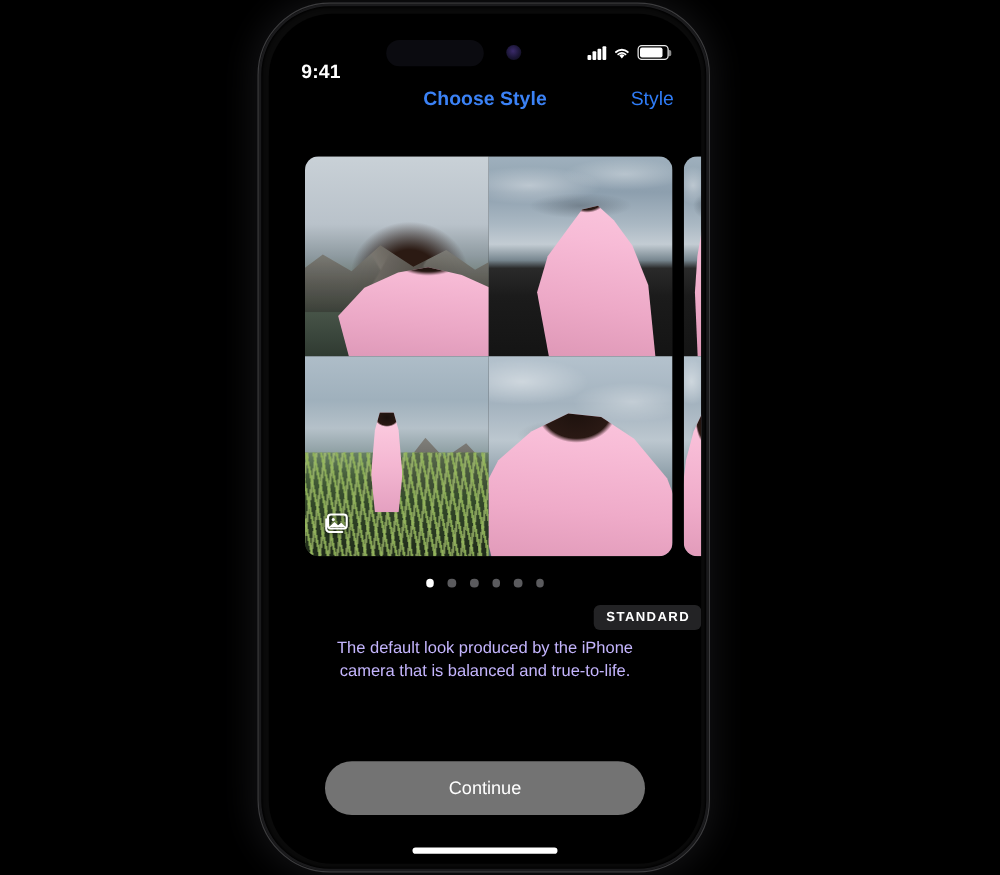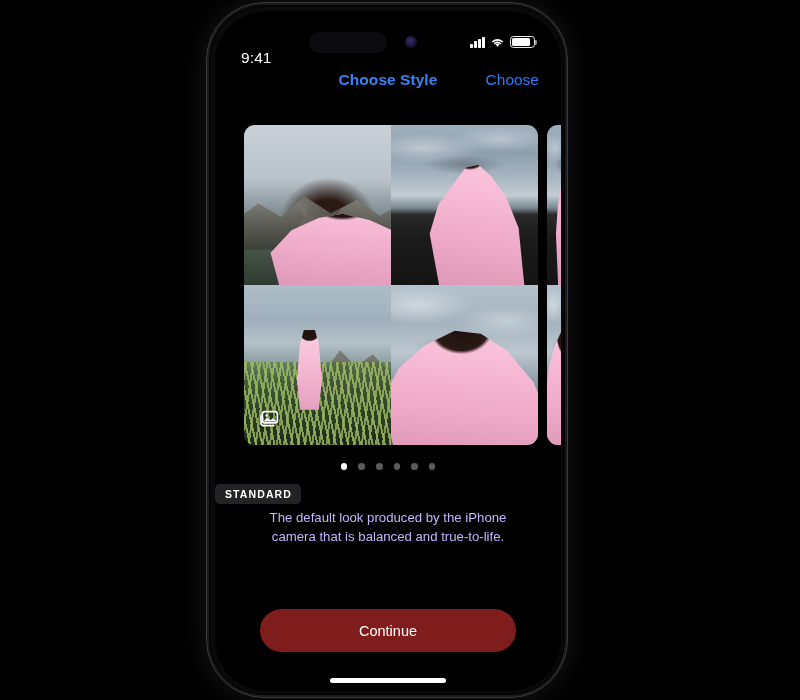--- a/index.html
+++ b/index.html
@@ -55,21 +55,21 @@
     width: 100%;
     height: 26px;
     display: flex;
     align-items: center;
     padding: 0 26px;
   }
 
   #status-time {
     color: #ffffff;
     font-size: 15.5px;
-    font-weight: normal;
+    font-weight: bold;
     letter-spacing: 0.1px;
     min-width: 58px;
     margin-top: 32px;
   }
 
   #dynamic-island {
     width: 78px;
     height: 21px;
     border-radius: 12px;
     background: #0b0b10;
@@ -335,21 +335,21 @@
   .dot { width: 6.6px; height: 6.6px; border-radius: 50%; background: #5b5b5e; cursor: pointer; }
   .dot.active { background: #ffffff; }
 
   
   #style-badge-wrap {
     position: absolute;
     left: 0;
     top: 473px;
     width: 100%;
     display: flex;
-    justify-content: flex-start;
+    justify-content: flex-end;
   }
   #style-badge {
     background: #232325;
     color: #ffffff;
     font-size: 10.5px;
     font-weight: bold;
     letter-spacing: 1.1px;
     padding: 4px 9px 4px 10px;
     border-radius: 5px;
   }
@@ -425,21 +425,21 @@
             <path d="M4.8 7.1 A5 5 0 0 1 11.2 7.1" stroke="#fff" stroke-width="1.6" fill="none" stroke-linecap="round"></path>
           </svg>
           <div class="battery">
               <span></span>
             </div>
         </div>
       </div>
 
       <div id="nav-bar">
         <div id="nav-title">Choose Style</div>
-        <div id="nav-cancel" style="color: rgb(47, 124, 246);">Choose</div>
+        <div id="nav-cancel" style="color: rgb(47, 124, 246);">Style</div>
       </div>
 
       <div id="carousel">
         <div id="carousel-track">
 
           <div class="style-card">
             <div class="quad q1"></div>
             <div class="quad q2"></div>
             <div class="quad q3">
               <div class="figure"></div>
@@ -470,20 +470,20 @@
           <div class="dot"></div>
           <div class="dot"></div>
         </div>
 
       <div id="style-badge-wrap">
         <div id="style-badge">STANDARD</div>
       </div>
 
       <div id="style-description">The default look produced by the iPhone camera that is balanced and true-to-life.</div>
 
-      <button id="continue-button" style="background: #7f1d1d;">Continue</button>
+      <button id="continue-button" style="background: #737373;">Continue</button>
 
       <div id="home-indicator"></div>
 
     </div>
   </div>
 
 </div>
 
 </body></html>

